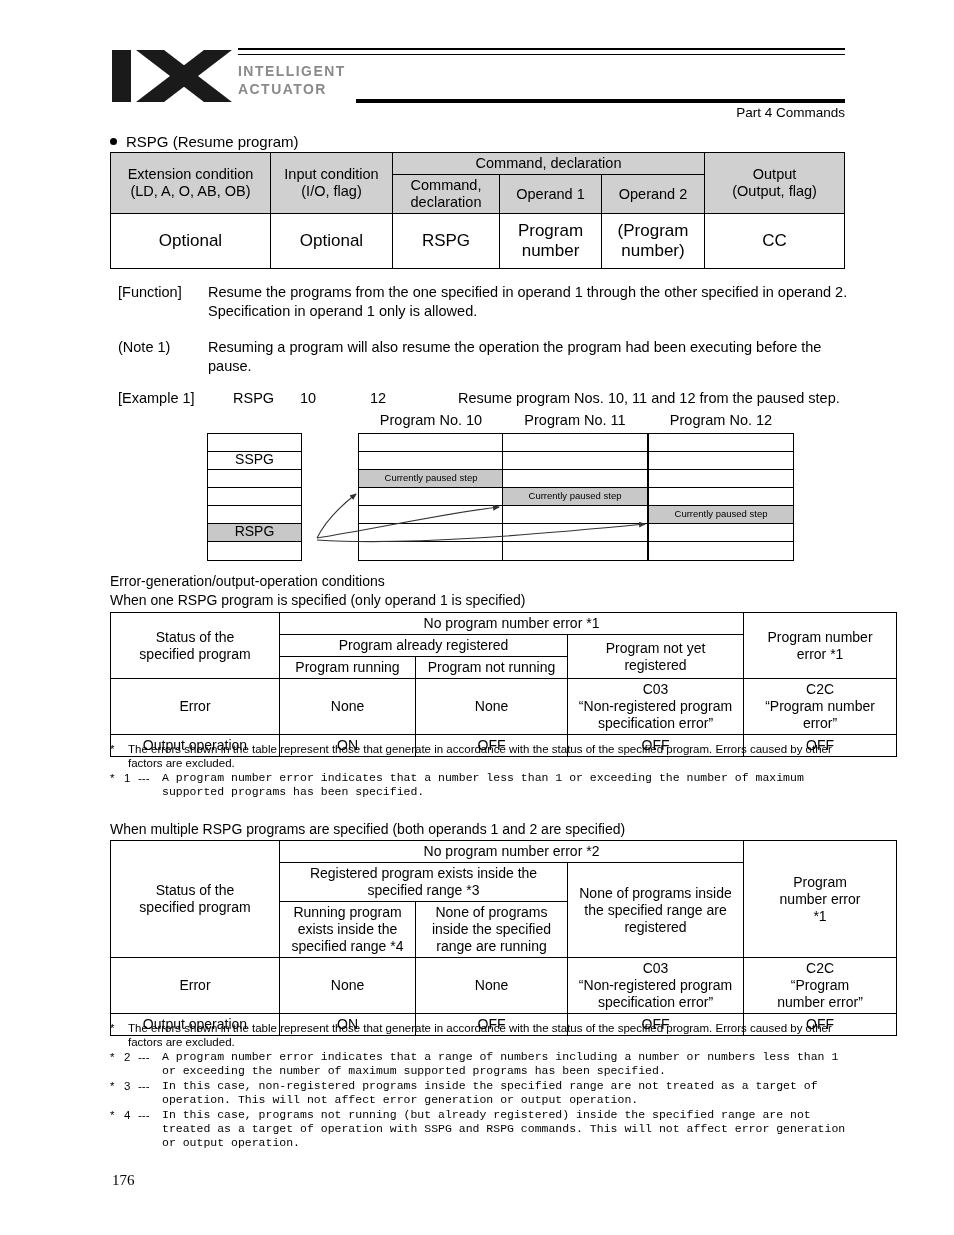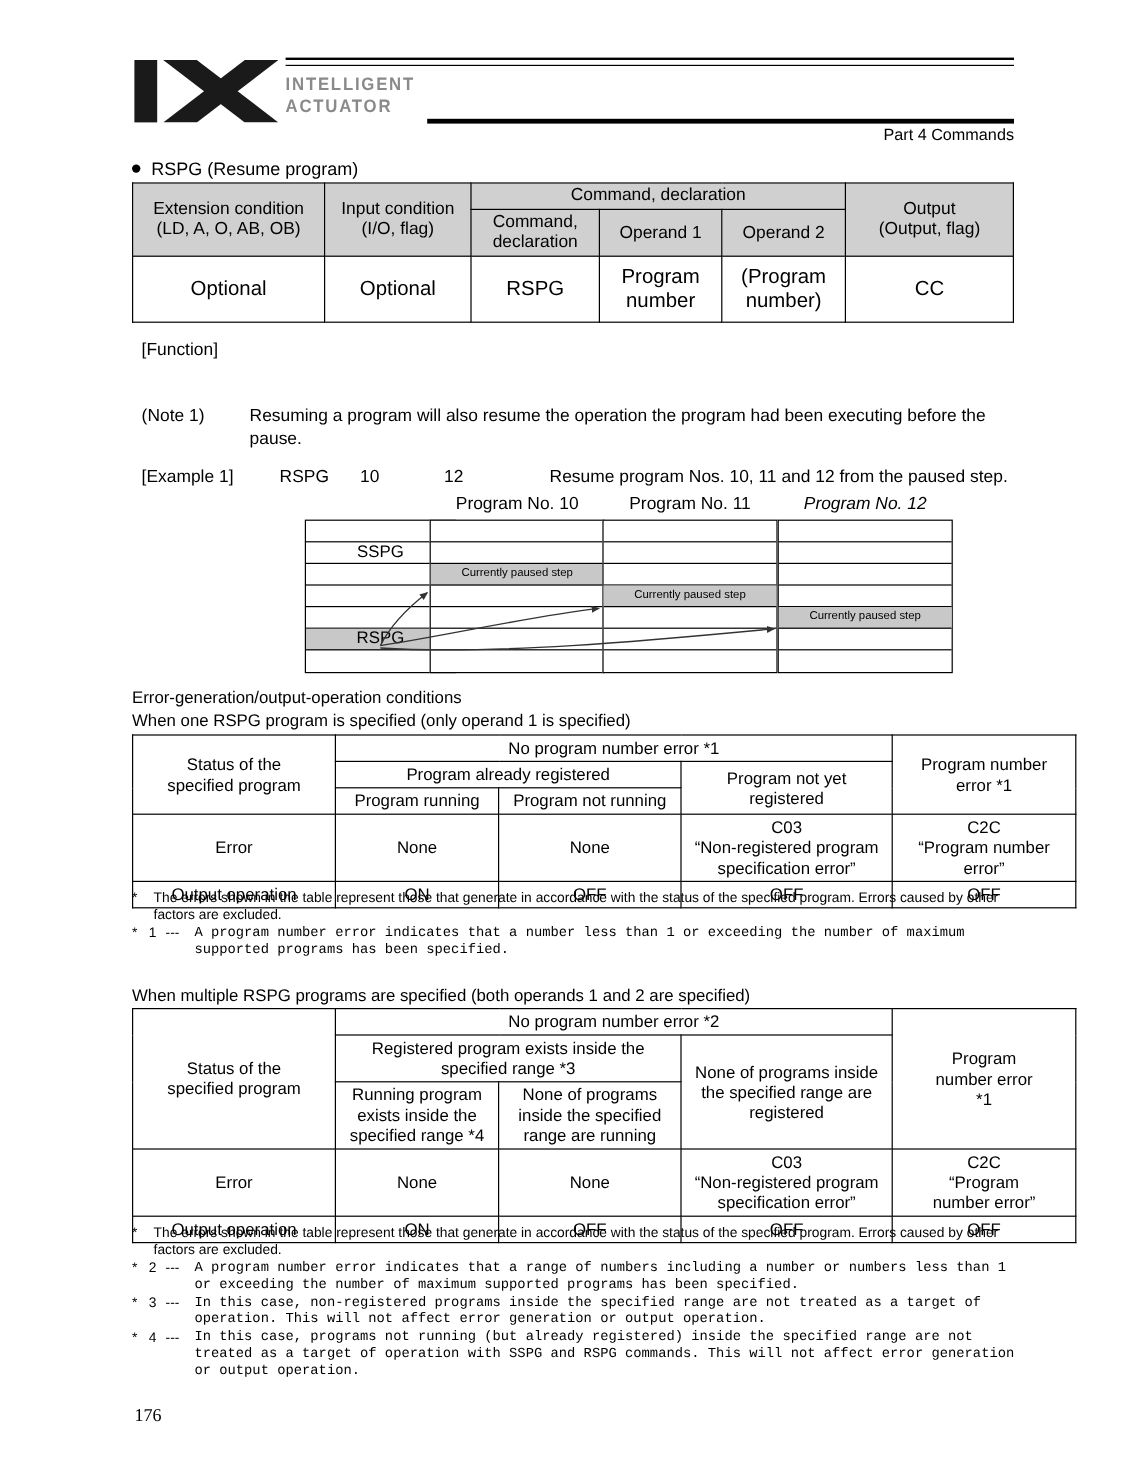--- a/index.html
+++ b/index.html
@@ -367,42 +367,43 @@
           <span>(Program</span><br>
           <span>number)</span>
         </td>
         <td class="val">CC</td>
       </tr>
     </tbody>
   </table>
 
   <div class="para p-function">
     <span class="lbl">[Function]</span>
+    <span class="txt">Resume the programs from the one specified in operand 1 through the other specified in operand 2. Specification in operand 1 only is allowed.</span>
   </div>
 
   <div class="para p-note">
     <span class="lbl">(Note 1)</span>
     <span class="txt">Resuming a program will also resume the operation the program had been executing before the pause.</span>
   </div>
 
   <div class="p-example">
     <span class="ex-lbl">[Example 1]</span>
     <span class="ex-cmd">RSPG</span>
     <span class="ex-op1">10</span>
     <span class="ex-op2">12</span>
     <span class="ex-desc">Resume program Nos. 10, 11 and 12 from the paused step.</span>
   </div>
 
   <div class="diagram">
 
     <div class="prog-label" style="left:248px; top:0px; width:146px;">Program No. 10</div>
     <div class="prog-label" style="left:392px; top:0px; width:146px;">Program No. 11</div>
-    <div class="prog-label" style="left:538px; top:0px; width:146px;font-style:italic;">Program No. 12</div>
-
-    <div class="prog-box" style="left:97px; top:21px; width:126px; height:128px;margin-left:47px;">
+    <div class="prog-label" style="left:538px; top:0px; width:146px;">Program No. 12</div>
+
+    <div class="prog-box" style="left:97px; top:21px; width:95px; height:128px;">
       <div class="prog-row" style="height:18px;"></div>
       <div class="prog-row" style="height:18px;">SSPG</div>
       <div class="prog-row" style="height:18px;"></div>
       <div class="prog-row" style="height:18px;"></div>
       <div class="prog-row" style="height:18px;"></div>
       <div class="prog-row shaded" style="height:18px;">RSPG</div>
       <div class="prog-row" style="height:17px;"></div>
     </div>
 
     <div class="prog-box" style="left:248px; top:21px; width:146px; height:128px;">

